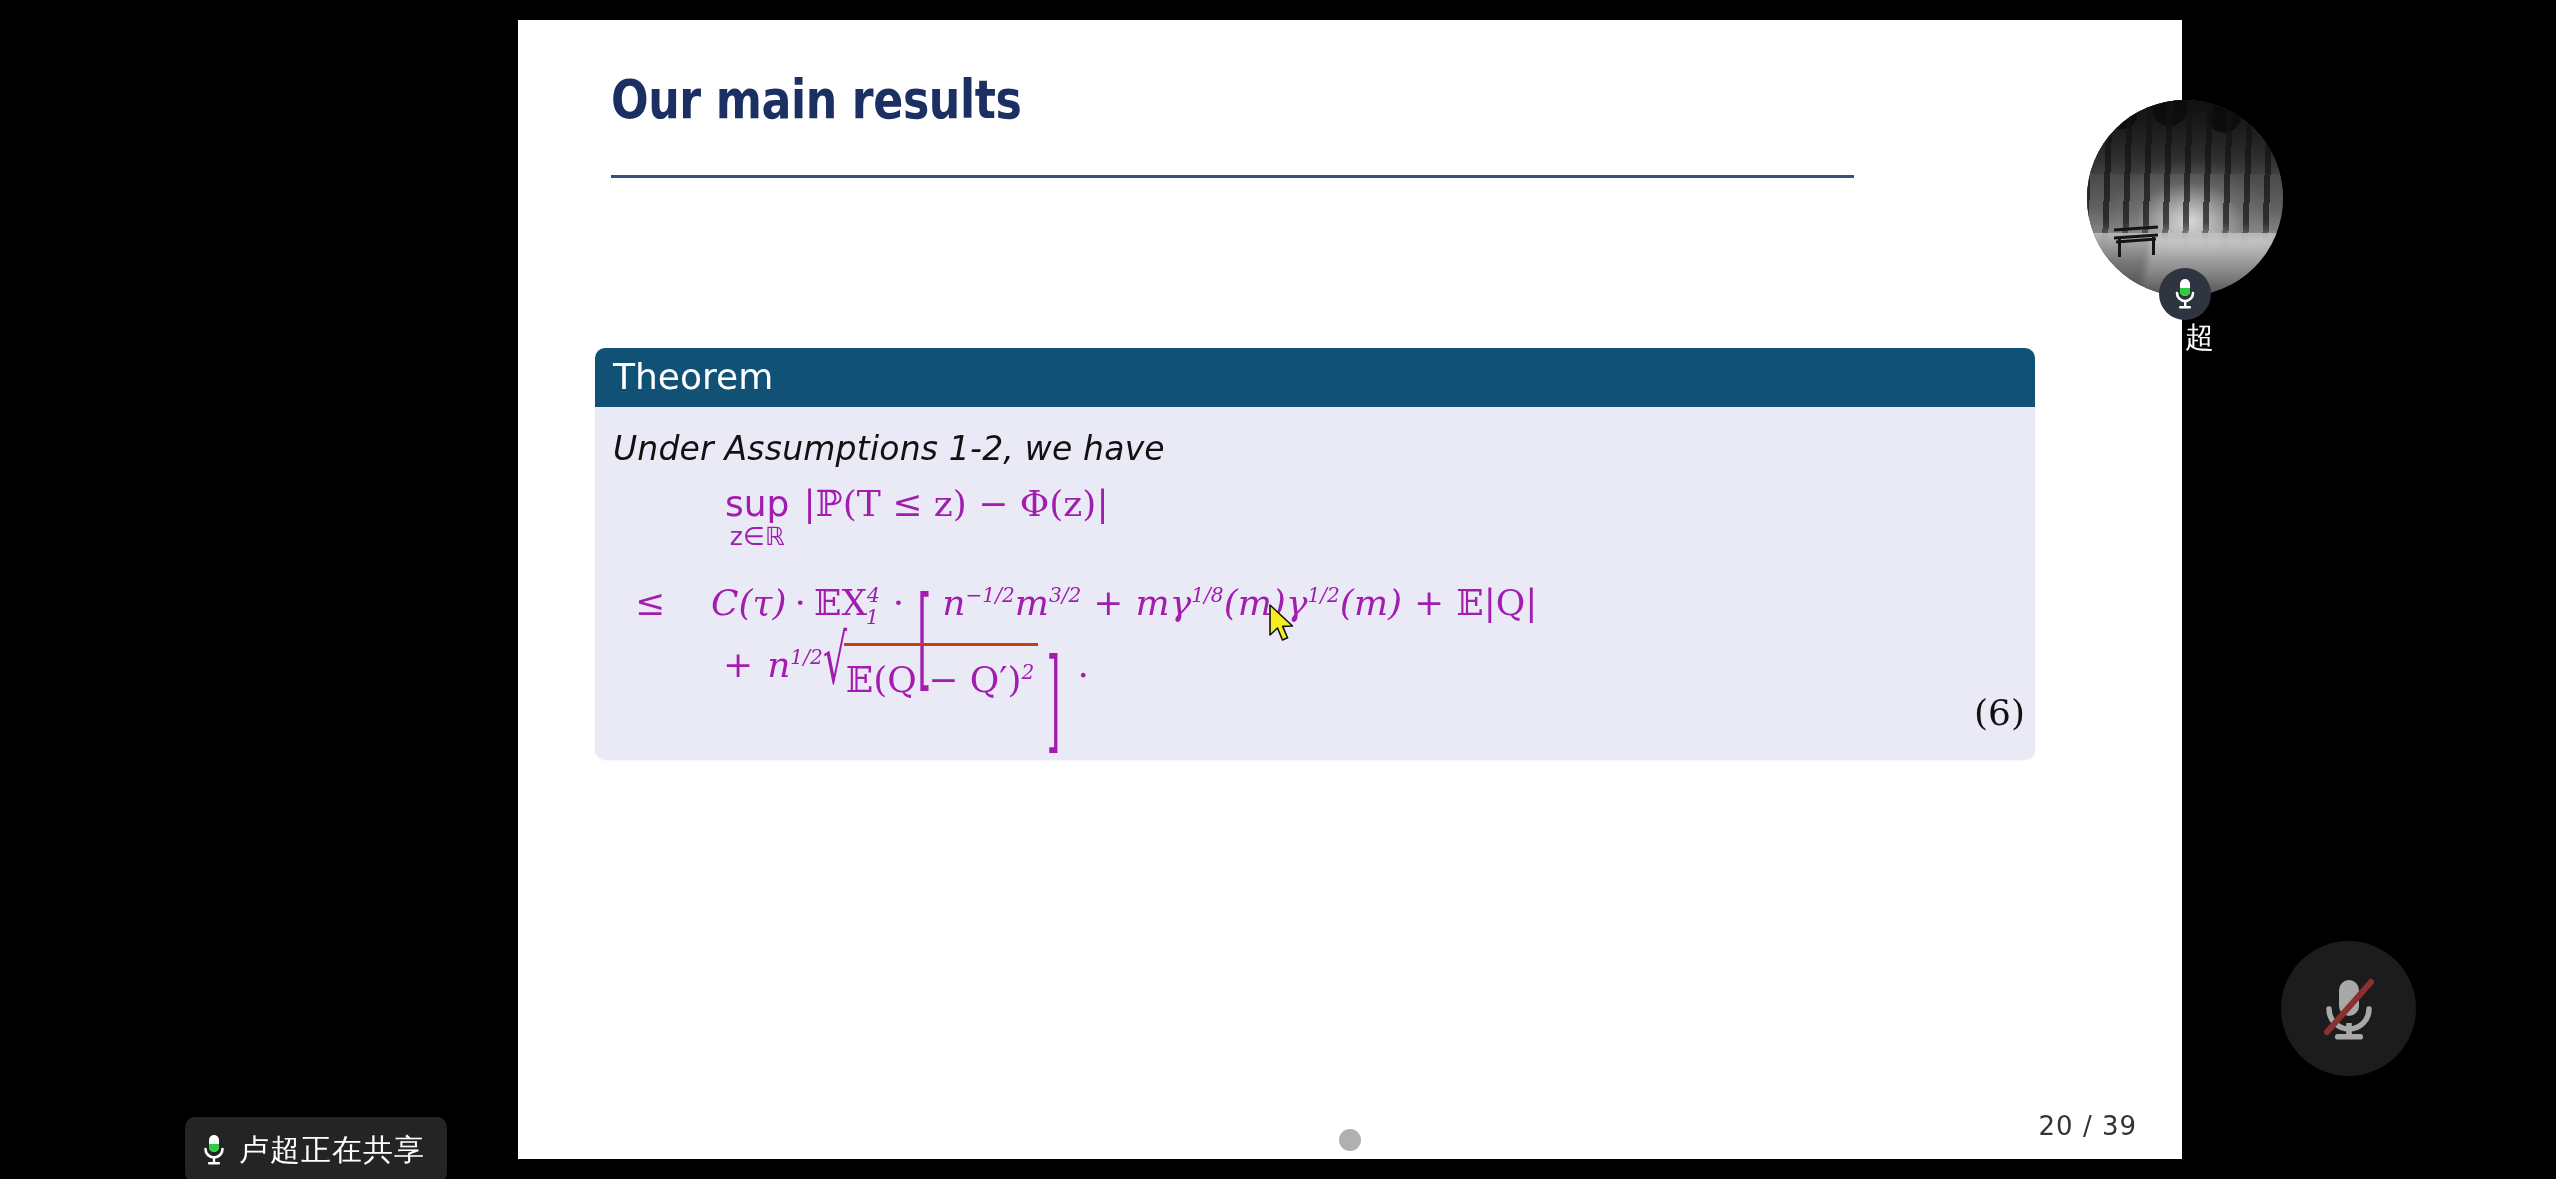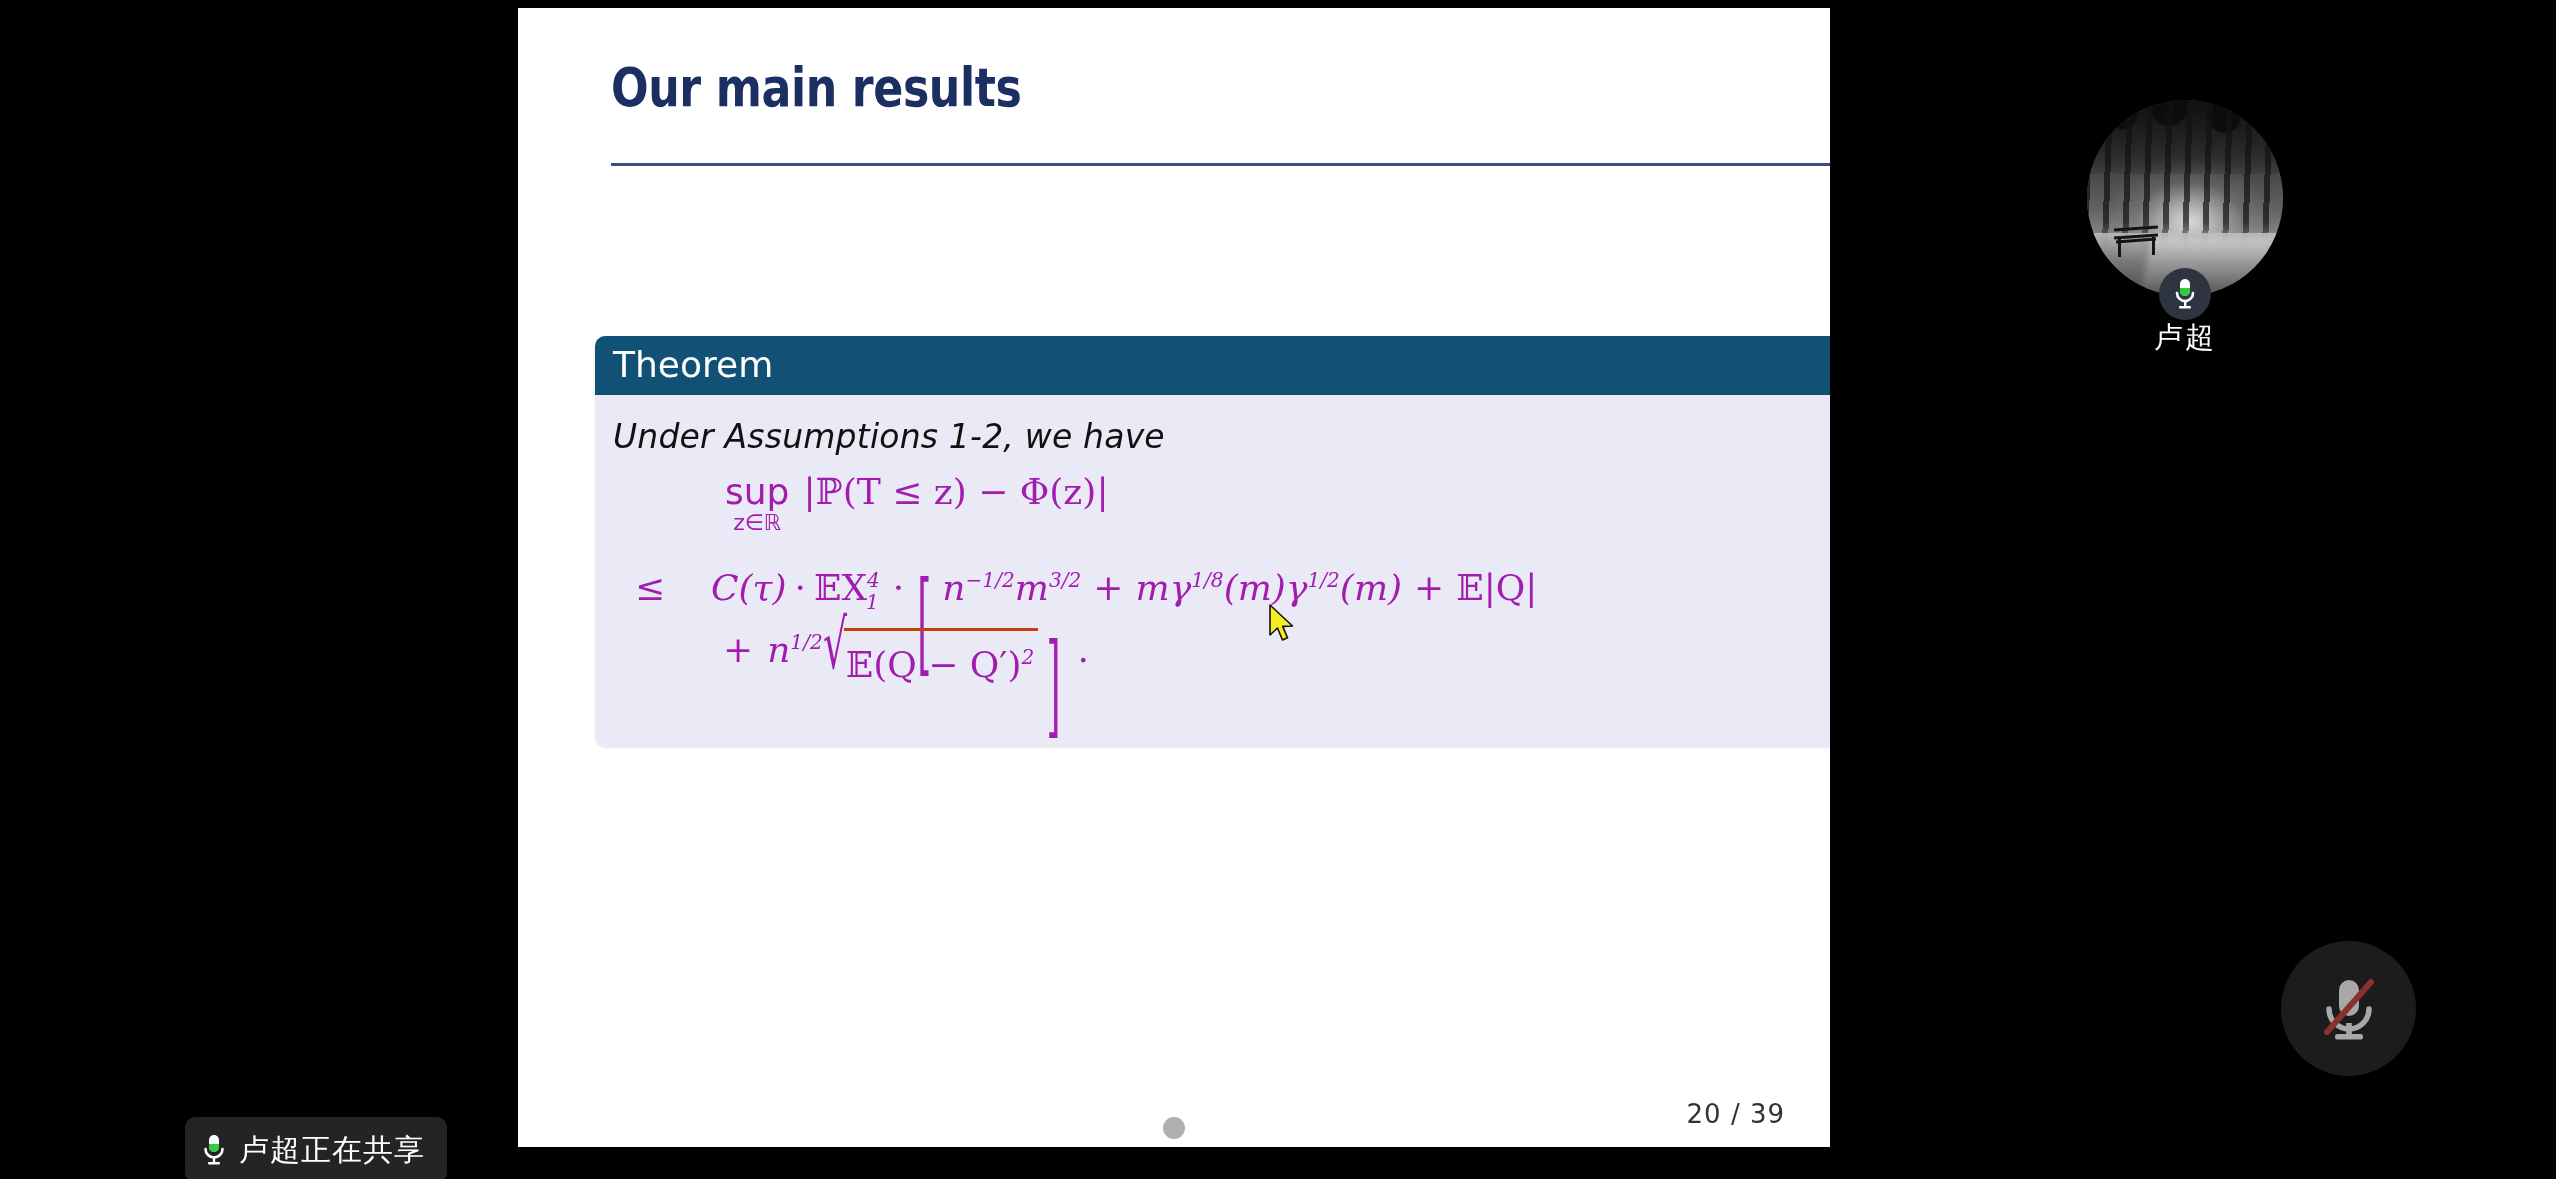--- a/index.html
+++ b/index.html
@@ -19,22 +19,22 @@
   #stage {
     position: absolute;
     inset: 0;
     background: #000000;
   }
 
   
   #slide {
     position: absolute;
     left: 518px;
-    top: 8px;
-    width: 1312px;
+    top: 20px;
+    width: 1664px;
     height: 1139px;
     background: #ffffff;
     overflow: hidden;
   }
 
   
   #slide-title {
     position: absolute;
     left: 93px;
     top: 48px;
@@ -110,21 +110,21 @@
   
   .limop {
     display: inline-flex;
     flex-direction: column;
     align-items: center;
     font-style: normal;
     line-height: 1;
     margin-right: 4px;
   }
   .limop .base { font-size: 36px; font-family: "DejaVu Sans", sans-serif; }
-  .limop .sub  { font-size: 22px; font-family: "DejaVu Sans", sans-serif; margin-top: 2px; }
+  .limop .sub  { font-size: 25px; font-family: "DejaVu Sans", sans-serif; margin-top: 2px; }
 
   sup.exp, sub.idx {
     font-size: 0.56em;
     font-style: italic;
     line-height: 0;
   }
   sup.exp { vertical-align: super; }
   sub.idx { vertical-align: sub; }
 
   

